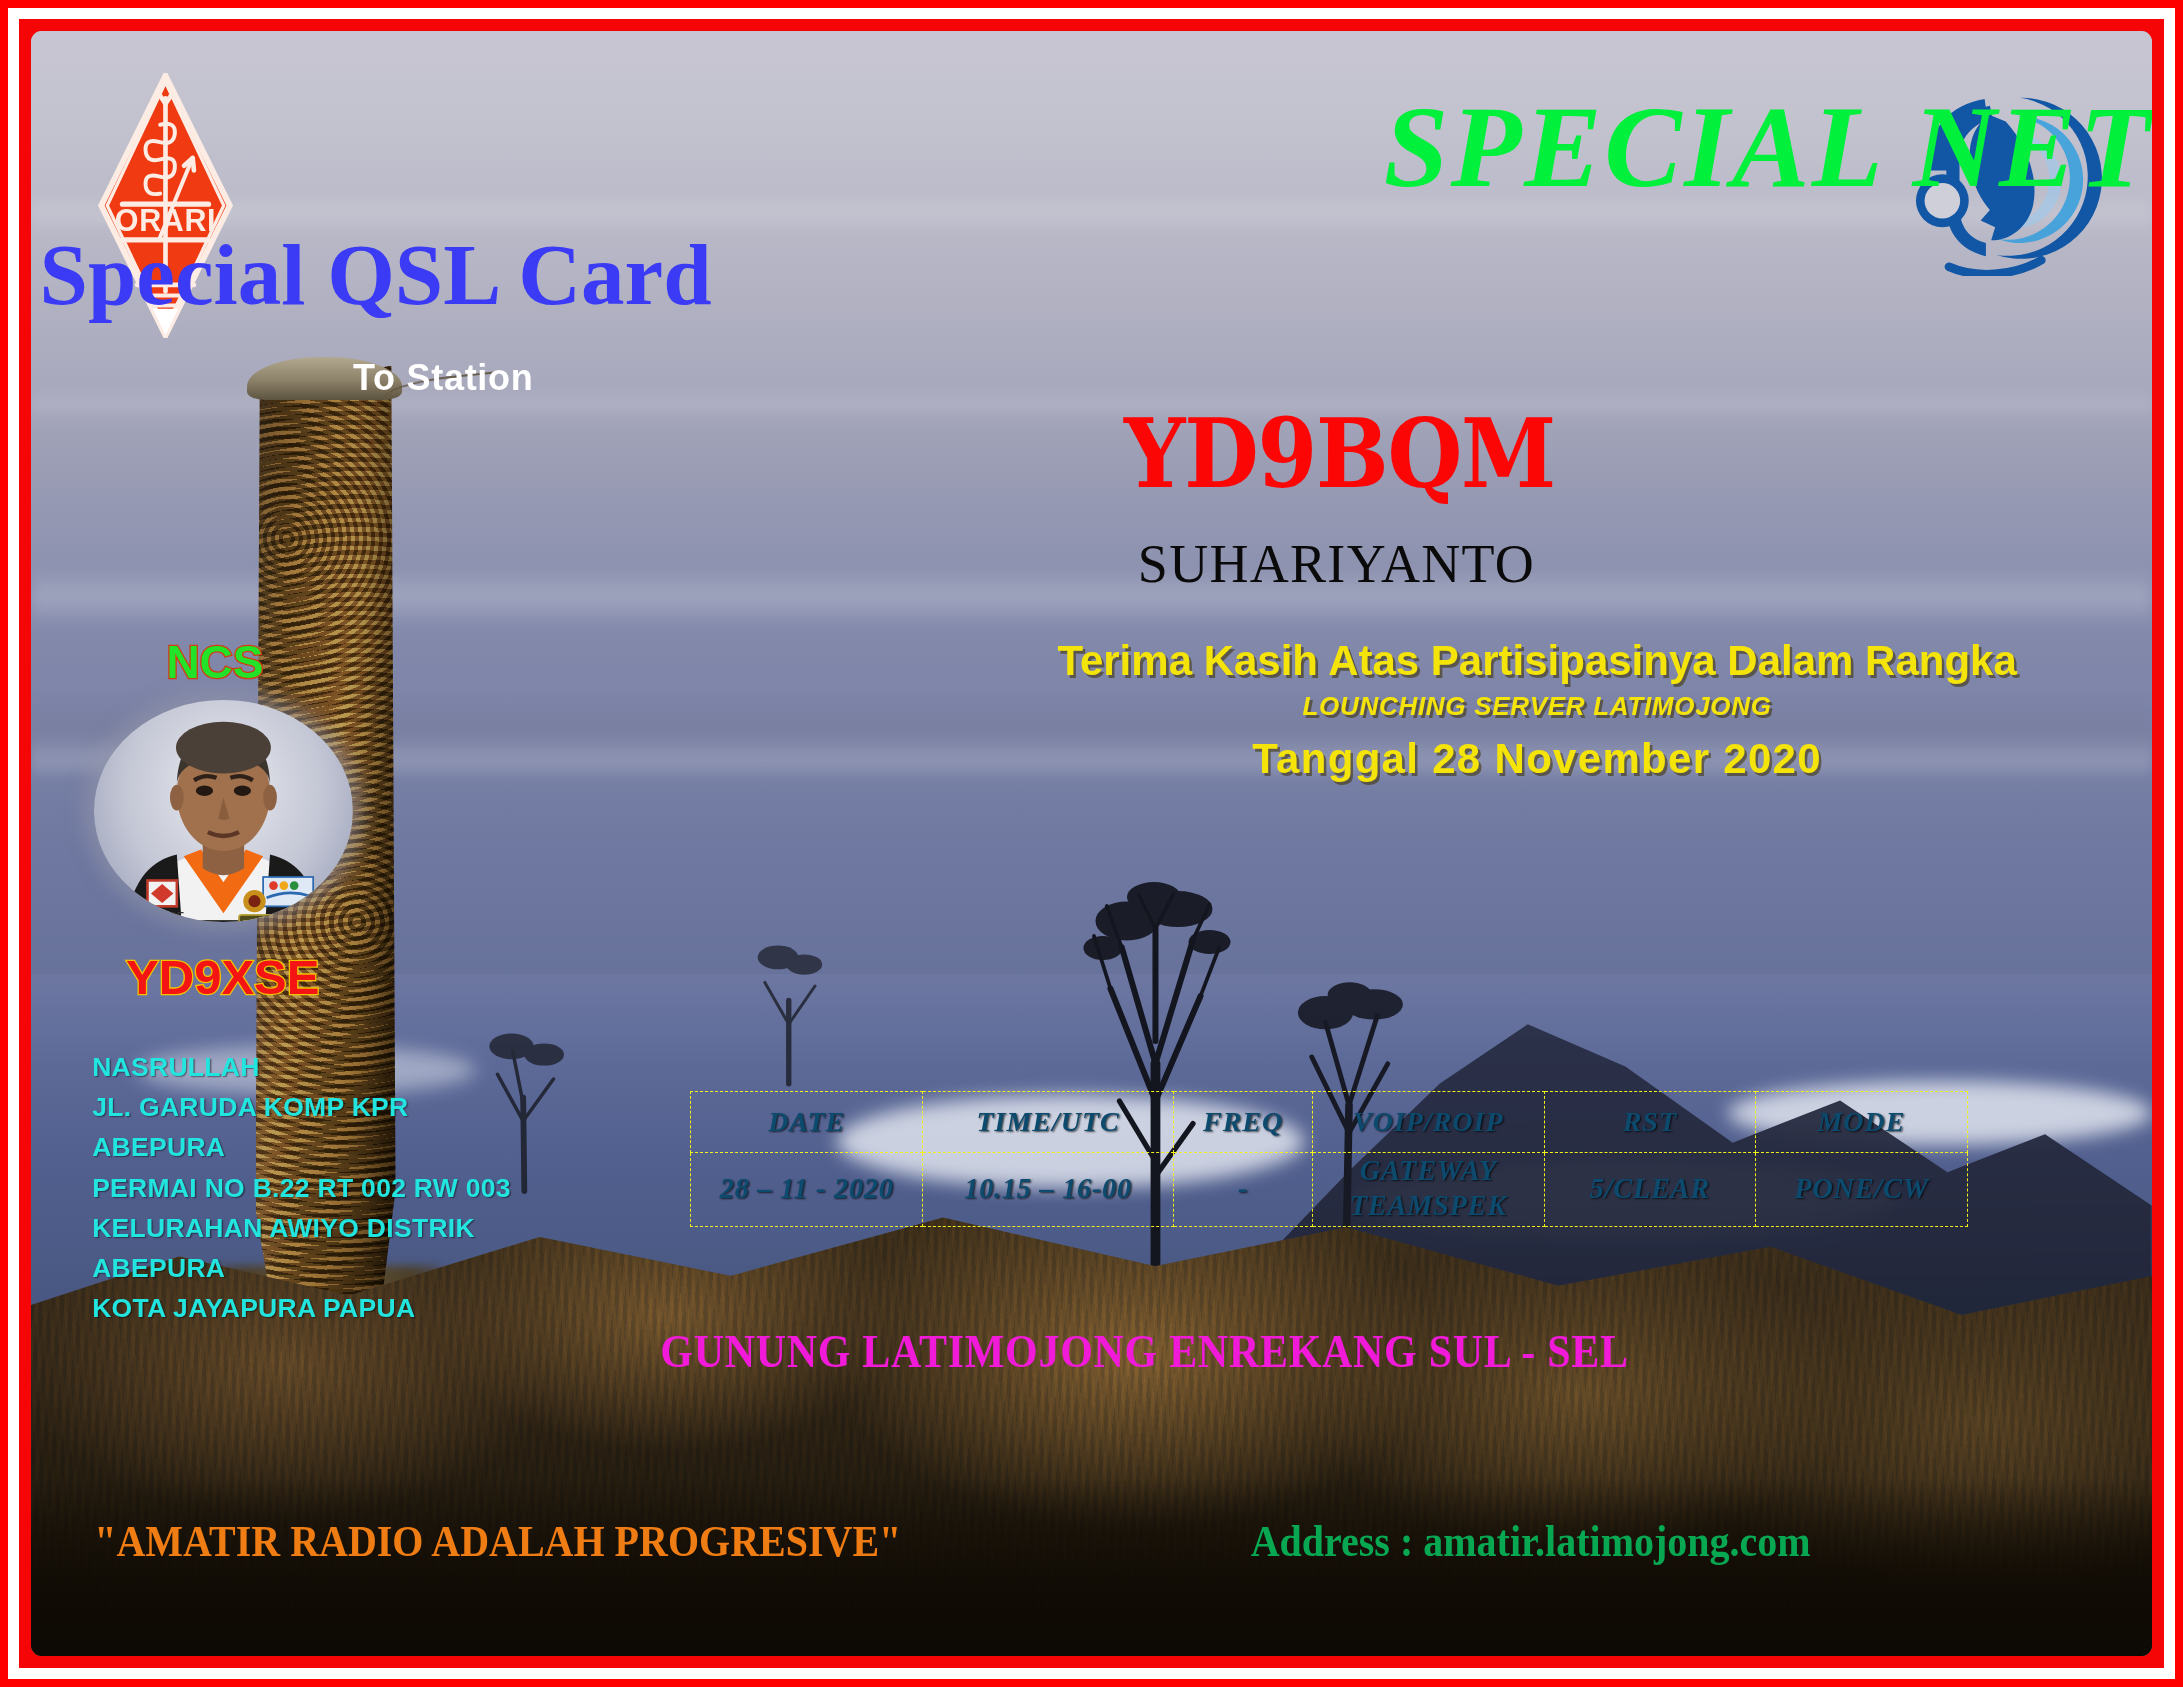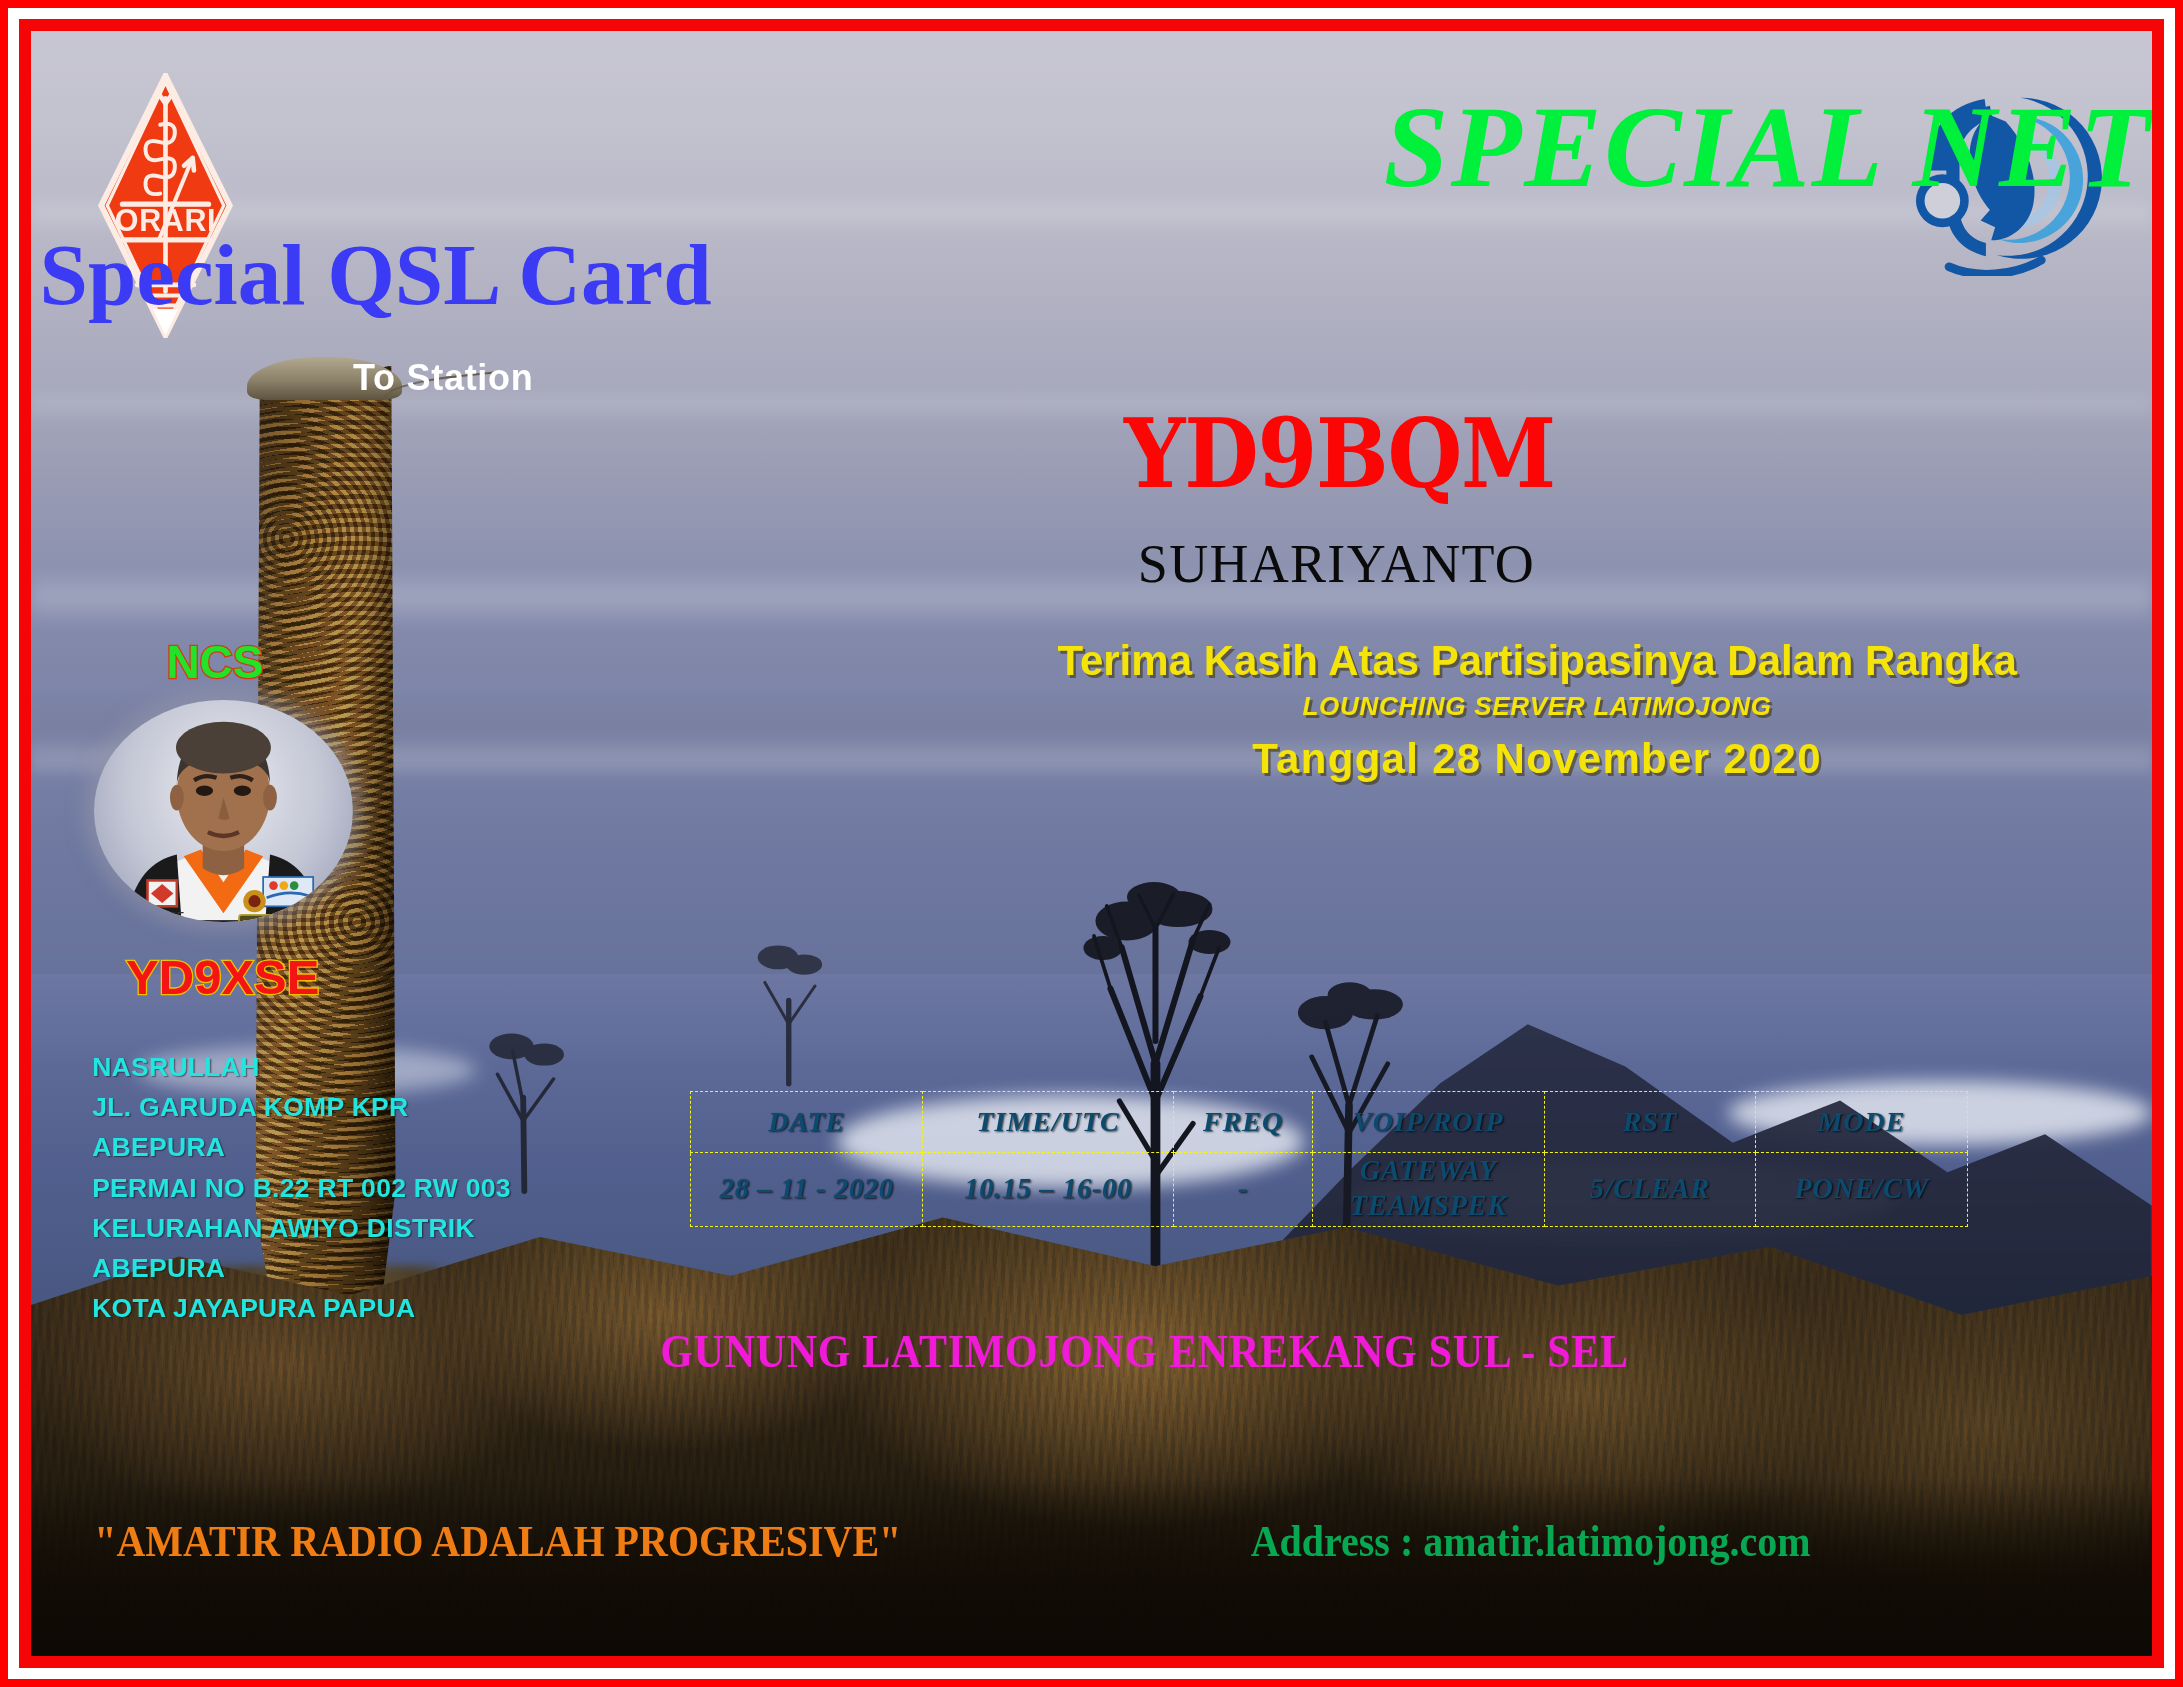--- a/index.html
+++ b/index.html
@@ -26,20 +26,21 @@
     background: #f50505;
     padding: 12px;
   }
 
   
   .photo {
     position: relative;
     width: 100%; height: 100%;
     overflow: hidden;
     background: #b9b8c6;
+    border-radius: 11px;
   }
 
   
   .sky {
     position: absolute; left: 0; right: 0; top: 0; height: 62%;
     background:
       linear-gradient(180deg,
         #c7c6d2 0%,
         #c2c1ce 10%,
         #b4b4c4 24%,

